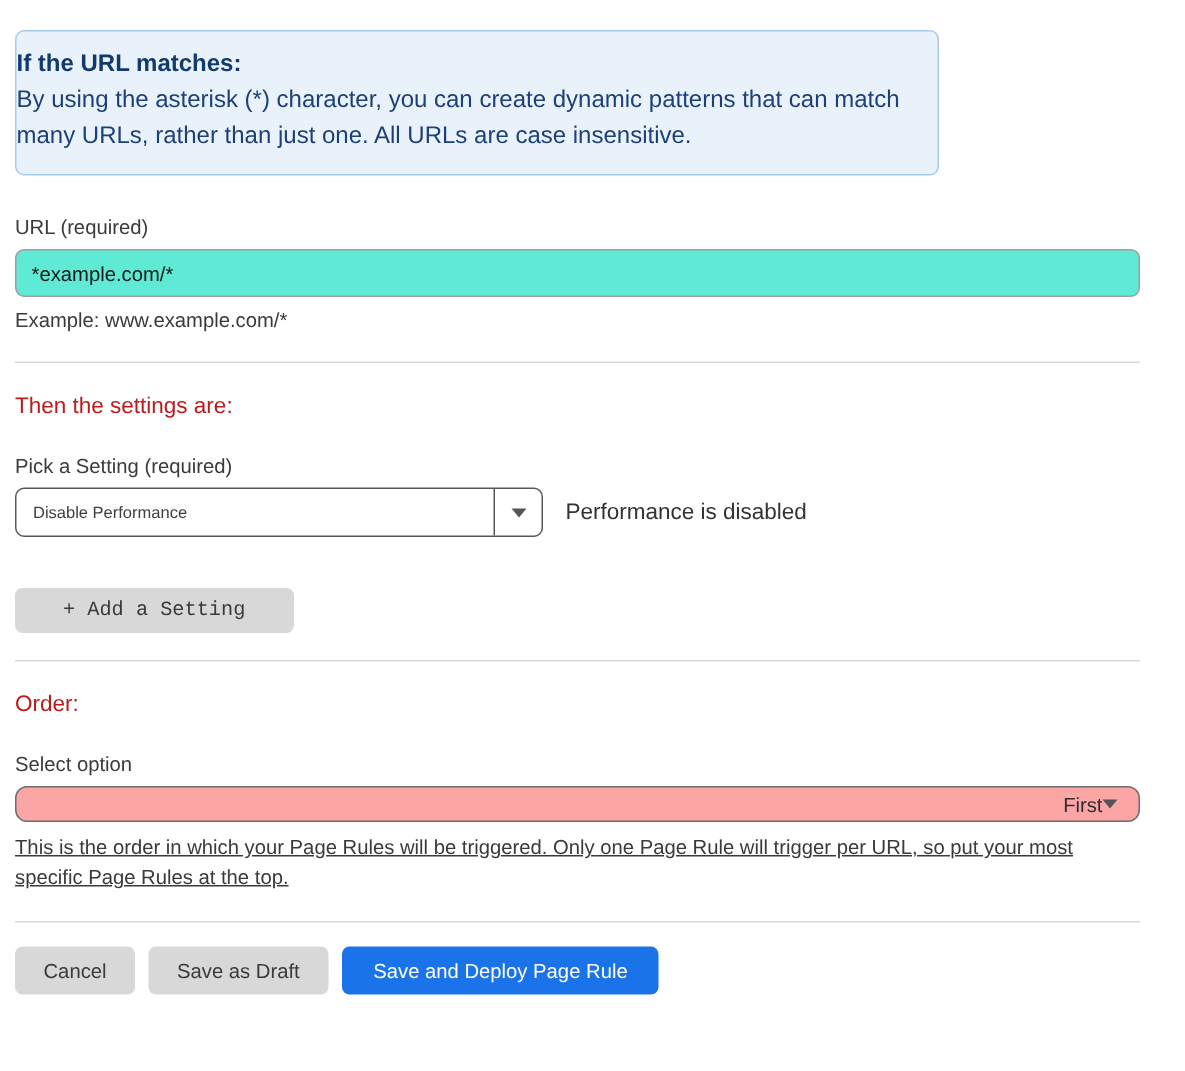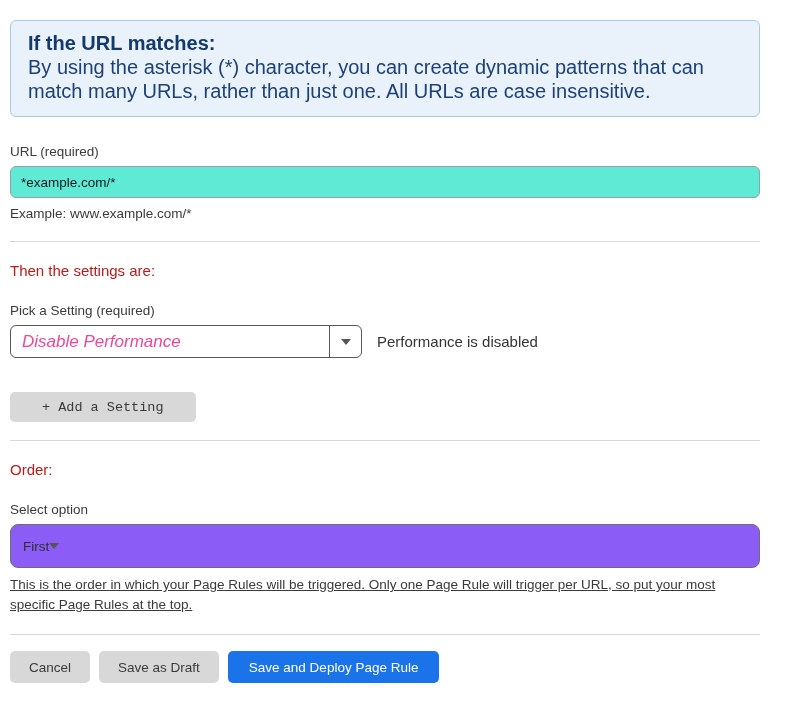--- a/index.html
+++ b/index.html
@@ -16,25 +16,25 @@
     margin-top: 10px;
     font-size: 19px; font-weight: 700; color: #2f2f2f;
     letter-spacing: 0.1px;
   }
 
   .info-box {
     margin-top: 20px;
     background: #e9f2fb;
     border: 1px solid #a9c9ea;
     border-radius: 6px;
-    padding: 10px 16px 13px 17px;
+    padding: 10px 16px 13px 0;
     color: #1c4077;
-    font-size: 20px;
+    font-size: 16px;
     line-height: 24px;
-    width: 750px;
+    width: 616px;
   }
   .info-box .info-heading { font-weight: 700; color: #123a6d; }
   .info-box a.info-link { color: #2d64c8; text-decoration: underline; cursor: pointer; }
   .info-box .info-link-suffix { color: #1c4077; }
 
   .field-label {
     font-size: 13.5px; color: #3b3b3b;
   }
   .url-label { margin-top: 27px; }
 
@@ -70,21 +70,21 @@
     width: 352px; height: 33px;
     background: #ffffff;
     border: 1px solid #585858;
     border-radius: 6px;
     display: flex; align-items: stretch;
     cursor: pointer;
   }
   .setting-select .select-value {
     flex: 1; display: flex; align-items: center;
     padding-left: 11px;
-    font-size: 17px; color: #ec4899; font-style: italic;
+    font-size: 11px; color: #404040;
   }
   .setting-select .select-arrow-box {
     width: 32px; border-left: 1px solid #585858;
     display: flex; align-items: center; justify-content: center;
   }
   .tri-down {
     width: 0; height: 0;
     border-left: 5px solid transparent;
     border-right: 5px solid transparent;
     border-top: 6px solid #555555;
@@ -99,25 +99,25 @@
     font-size: 13.5px; color: #3a3a3a;
     cursor: pointer;
   }
 
   .order-divider { margin-top: 18px; }
   .order-heading { margin-top: 20px; }
   .order-label { margin-top: 24px; }
 
   .order-select {
     margin-top: 7px;
-    width: 750px; height: 44px;
-    background: #8b5cf6;
+    width: 750px; height: 24px;
+    background: #fca5a5;
     border: 1px solid #6e6e6e;
     border-radius: 8px;
-    display: flex; align-items: center; justify-content: flex-start;
+    display: flex; align-items: center; justify-content: flex-end;
     padding: 0 14px 0 12px;
     font-size: 13.5px; color: #2e2e2e;
     cursor: pointer;
   }
 
   .help-text {
     margin-top: 7px;
     font-size: 13.5px; color: #3a3a3a;
     line-height: 20px;
     width: 744px;

